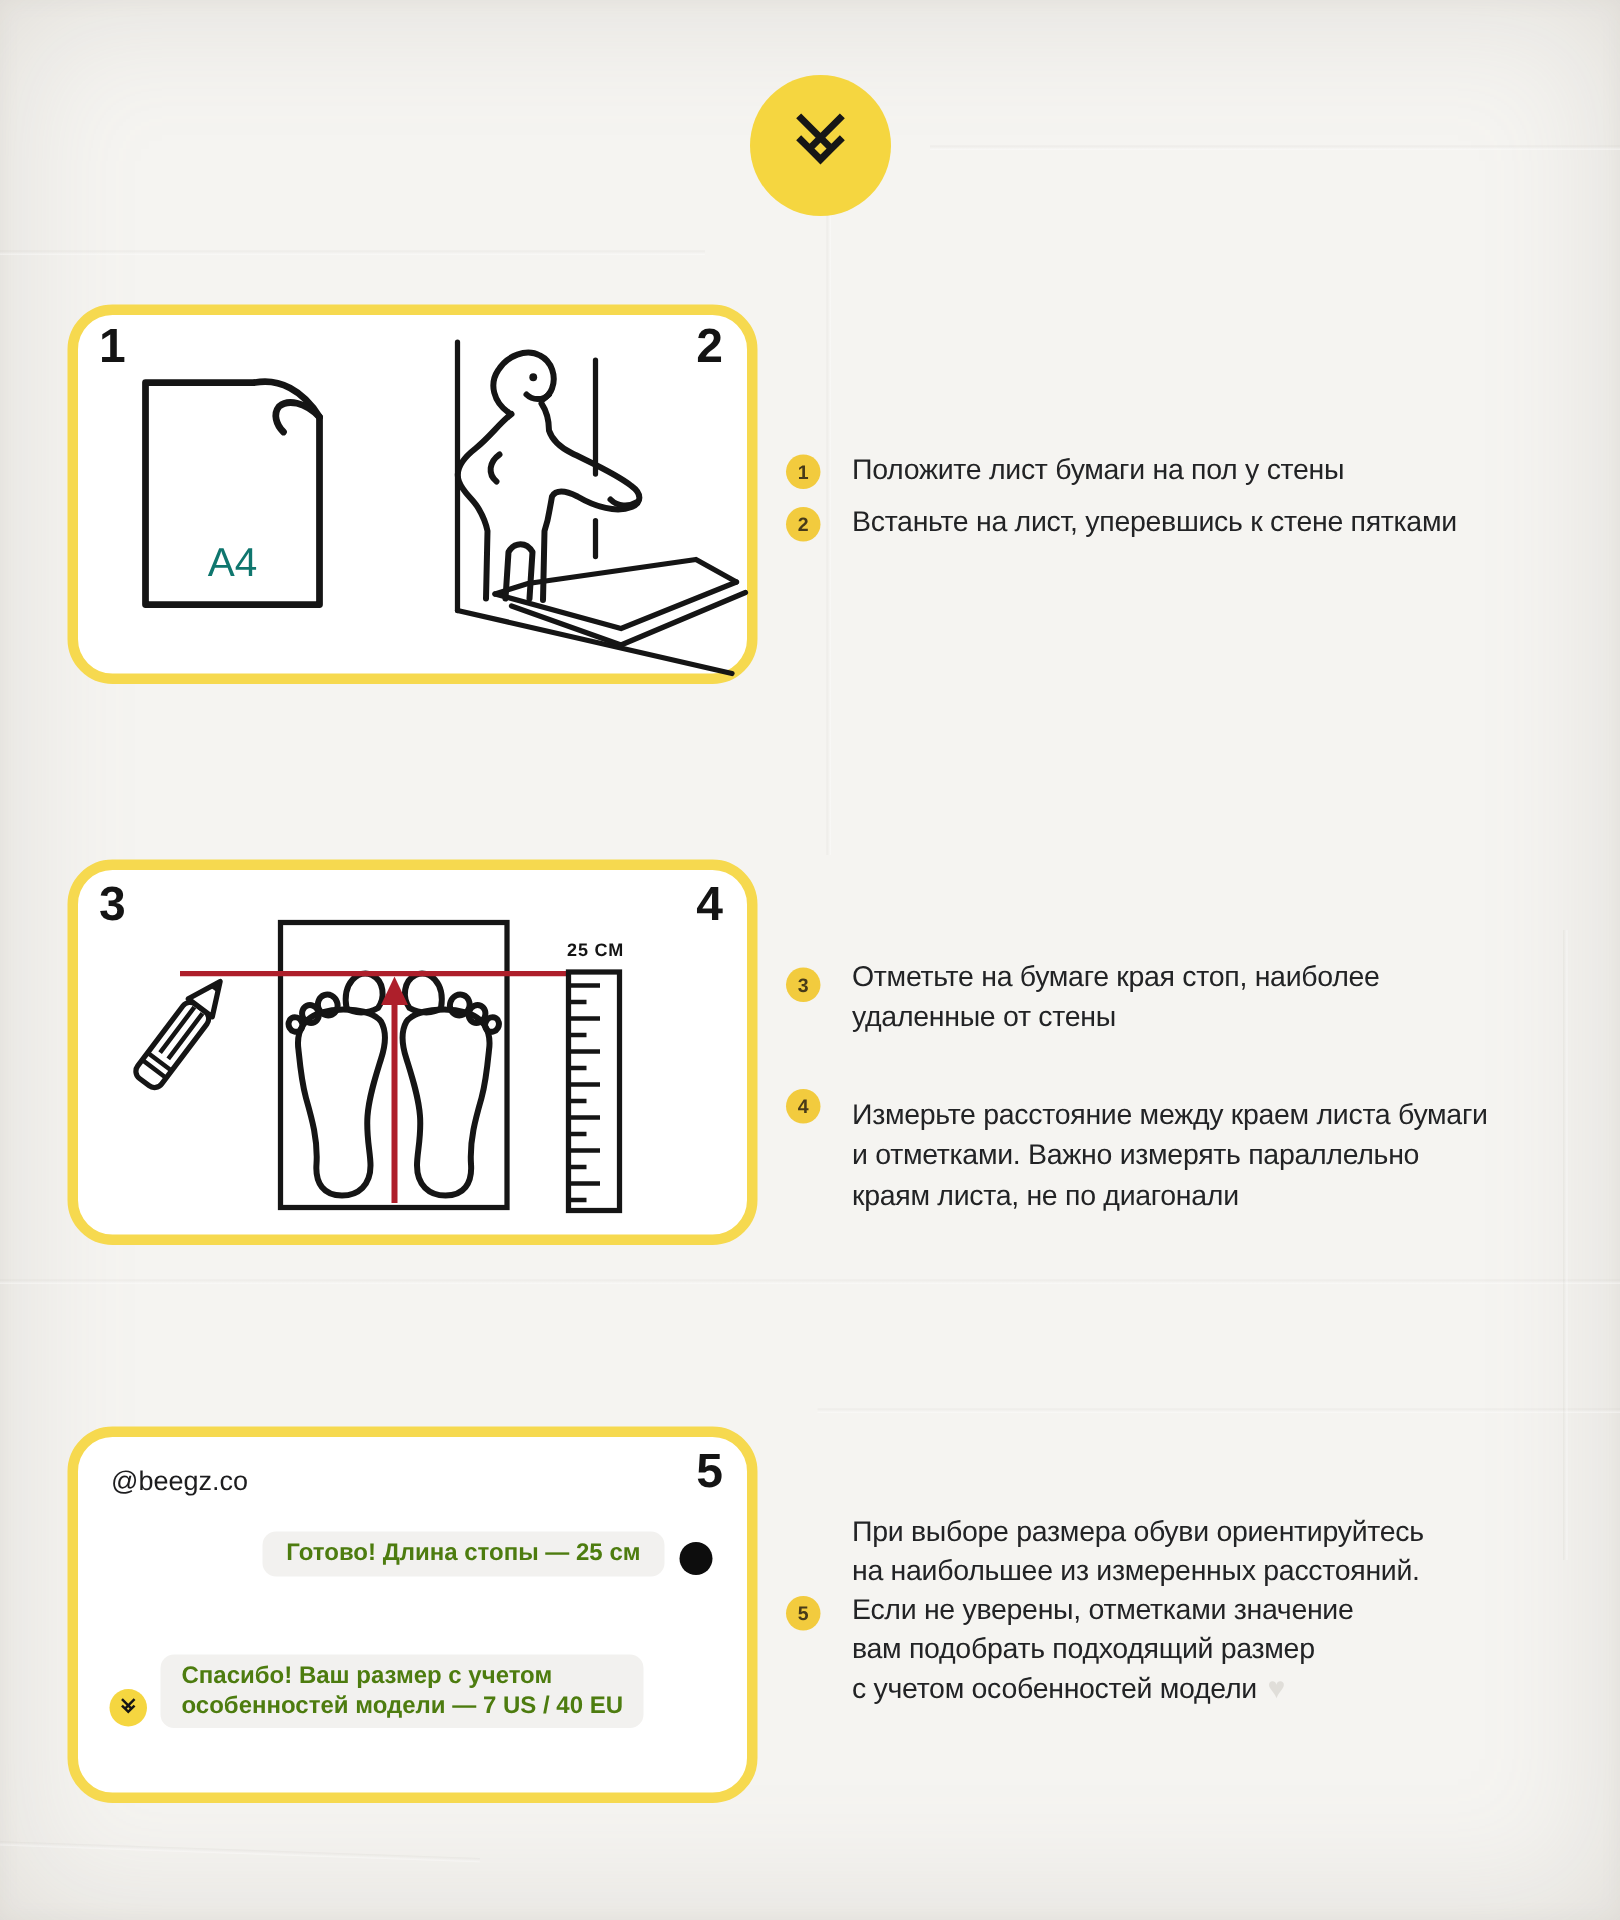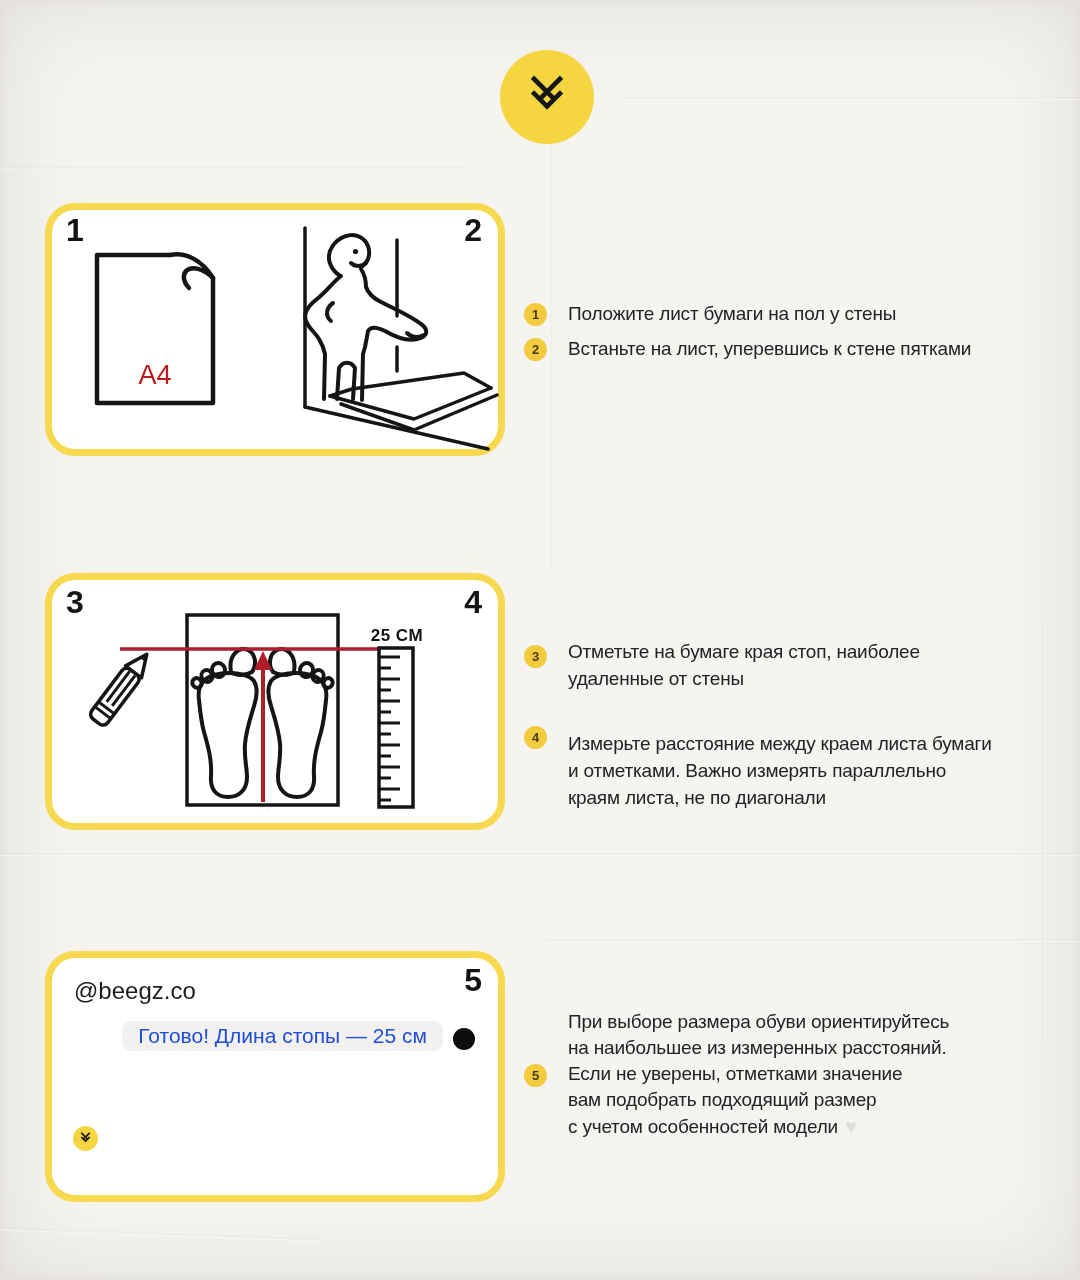--- a/index.html
+++ b/index.html
@@ -21,35 +21,35 @@
   #panel1{top:203px;height:253px;}
   #panel2{top:573px;height:257px;}
   #panel3{top:951px;height:251px;}
 
   .panel-num{position:absolute;font-size:32px;font-weight:700;color:#141414;line-height:32px;}
   .num-right{width:32px;text-align:right;}
 
   .illus{position:absolute;}
 
   .a4-label{position:absolute;left:120px;top:360px;width:70px;text-align:center;
-    font-size:27px;font-weight:500;color:#b91c1c;}
+    font-size:27px;font-weight:500;color:#0f766e;}
 
   .ruler-label{position:absolute;left:366px;top:626px;width:62px;text-align:center;
-    font-size:17px;font-weight:700;letter-spacing:.5px;color:#141414;}
+    font-size:12px;font-weight:700;letter-spacing:.5px;color:#141414;}
 
   .step-circle{position:absolute;width:23px;height:23px;border-radius:50%;background:#F2CB3E;
     color:#473a19;font-size:13px;font-weight:700;display:flex;align-items:center;justify-content:center;}
   .step-text{position:absolute;font-size:19px;line-height:27px;font-weight:500;
     color:#222325;letter-spacing:-.2px;}
   .step-text .t-line{white-space:nowrap;}
   #step5-text .t-line{line-height:26px;}
   .heart{color:#e0ded9;font-size:20px;margin-left:7px;}
 
-  .handle{position:absolute;left:74px;top:977px;font-size:24px;font-weight:500;color:#1d1d1f;}
-  .bubble{position:absolute;background:#f2f1ef;border-radius:9px;font-size:21px;font-weight:400;color:#1d4ed8;}
+  .handle{position:absolute;left:74px;top:977px;font-size:18px;font-weight:500;color:#1d1d1f;}
+  .bubble{position:absolute;background:#f2f1ef;border-radius:9px;font-size:16px;font-weight:700;color:#4d7c0f;}
   .bubble .b-line{white-space:nowrap;line-height:19.5px;}
   #bubble-out{right:637px;top:1021px;padding:5px 16px;line-height:20px;white-space:nowrap;}
   #bubble-in{left:107px;top:1103px;padding:5px 14px;}
   .dot-avatar{position:absolute;left:453px;top:1028px;width:22px;height:22px;border-radius:50%;background:#0d0d0d;}
   .bee-avatar{position:absolute;left:73px;top:1126px;width:25px;height:25px;border-radius:50%;
     background:#F5D640;display:flex;align-items:center;justify-content:center;}
 </style>
 </head>
 <body>
 
@@ -178,20 +178,24 @@
 
   <section class="panel" id="panel3"></section>
   <div class="handle">@beegz.co</div>
   <div class="panel-num num-right" style="left:450px;top:964px;">5</div>
 
   <div class="bubble" id="bubble-out">
     <div class="b-line">Готово! Длина стопы — 25 см</div>
   </div>
   <div class="dot-avatar"></div>
 
+  <div class="bubble" id="bubble-in">
+    <div class="b-line">Спасибо! Ваш размер с учетом</div>
+    <div class="b-line">особенностей модели — 7 US / 40 EU</div>
+  </div>
   <div class="bee-avatar">
     <svg width="15" height="15" viewBox="0 0 100 100">
       <path d="M22,12 L64,54 M78,12 L36,54 M36,54 L50,68 L64,54 M22,40 L36,54 M78,40 L64,54" fill="none" stroke="#161616" stroke-width="11"></path>
     </svg>
   </div>
 
   <div class="step-circle" style="left:524px;top:1064px;">5</div>
   <div class="step-text" id="step5-text" style="left:568px;top:1009px;">
     <div class="t-line">При выборе размера обуви ориентируйтесь</div>
     <div class="t-line">на наибольшее из измеренных расстояний.</div>

